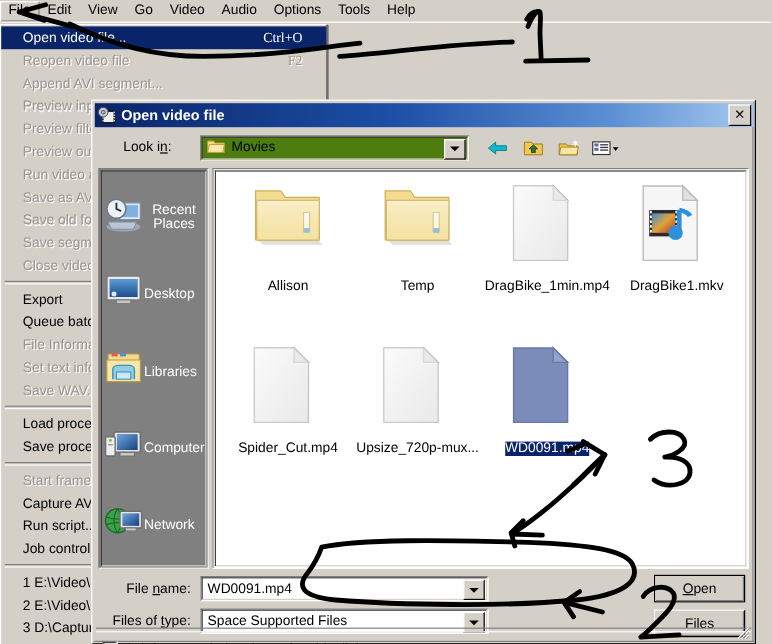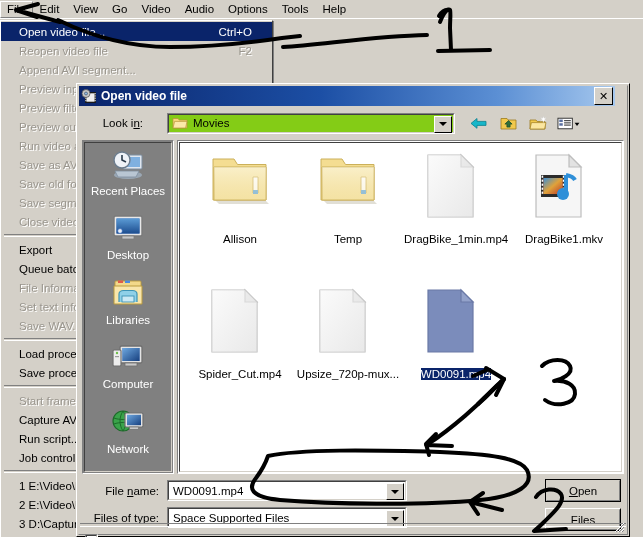--- a/index.html
+++ b/index.html
@@ -23,67 +23,67 @@
   
   #file-menu{
     position:absolute;left:0;top:20px;width:273px;
     background:#d4d0c8;
     border:1px solid;border-color:#fff #404040 #404040 #fff;
     box-shadow:1px 1px 0 #808080;
     padding:1px 0;box-sizing:border-box;
   }
   .mi{display:flex;align-items:center;height:19px;padding:0 4px 0 18px;font-size:11.5px;box-sizing:border-box;}
   .mi .lbl{flex:0 0 auto;white-space:nowrap;}
-  .mi .accel{margin-left:auto;padding-right:16px;white-space:nowrap;}
+  .mi .accel{margin-left:auto;padding-right:16px;white-space:nowrap;font-family:Liberation Serif, serif;}
   .mi.enabled{color:#000;}
   .mi.disabled{color:#9a968e;text-shadow:1px 1px 0 #ffffff;}
   .mi.sel{background:#0a246a;color:#fff;}
   .mi.sel .accel{color:#fff;}
   .msep{height:1px;margin:3px 6px 3px 3px;border-top:1px solid #808080;border-bottom:1px solid #fff;box-sizing:content-box;}
 
   
   #dialog{
     position:absolute;left:76px;top:83px;width:554px;height:454px;
     background:#d4d0c8;
     border:1px solid;border-color:#fff #000 #000 #fff;
     box-sizing:border-box;
   }
   #dialog-inner{position:absolute;left:1px;top:1px;right:1px;bottom:1px;
     border:1px solid;border-color:#d4d0c8 #808080 #808080 #d4d0c8;box-sizing:border-box;}
-  #titlebar{position:absolute;left:2px;top:2px;right:14px;height:20px;
+  #titlebar{position:absolute;left:2px;top:2px;right:1px;height:20px;
     background:linear-gradient(to right,#0a246a 0%,#1c4fa5 45%,#5b8fd4 78%,#a6c8ee 100%);
     display:flex;align-items:center;padding:0 2px;box-sizing:border-box;}
   #title-text{color:#fff;font-weight:bold;font-size:12px;margin-left:4px;letter-spacing:0px;}
   #close-btn{margin-left:auto;width:17px;height:16px;background:#d4d0c8;
     border:1px solid;border-color:#fff #000 #000 #fff;
     display:flex;align-items:center;justify-content:center;font-size:11px;font-weight:bold;line-height:10px;}
   .title-icon{width:16px;height:15px;position:relative;}
 
   
   #lookin-row{position:absolute;left:4px;top:26px;right:4px;height:26px;display:flex;align-items:center;}
   #lookin-label{width:86px;text-align:right;padding-right:24px;font-size:11.5px;box-sizing:border-box;}
-  #lookin-combo{width:288px;height:21px;background:#84cc16;
+  #lookin-combo{width:224px;height:21px;background:#4d7c0f;
     border:1px solid;border-color:#808080 #fff #fff #808080;box-sizing:border-box;
     display:flex;align-items:center;position:relative;}
   #lookin-combo .inner{position:absolute;left:0;top:0;right:0;bottom:0;
     border:1px solid;border-color:#404040 #d4d0c8 #d4d0c8 #404040;box-sizing:border-box;display:flex;align-items:center;padding-left:3px;}
   #lookin-text{margin-left:5px;font-size:11.5px;}
   .cb-arrow{position:absolute;right:2px;top:2px;width:16px;height:15px;background:#d4d0c8;
     border:1px solid;border-color:#fff #000 #000 #fff;display:flex;align-items:center;justify-content:center;}
   .tri-down{width:0;height:0;border-left:4px solid transparent;border-right:4px solid transparent;border-top:4px solid #000;}
   #toolbtns{display:flex;align-items:center;margin-left:12px;gap:7px;}
   .tbtn{width:23px;height:21px;display:flex;align-items:center;justify-content:center;position:relative;}
 
   
   #places{position:absolute;left:5px;top:56px;width:92px;height:334px;background:#808080;
     border:1px solid;border-color:#808080 #fff #fff #808080;box-sizing:border-box;}
   #places-inner{position:absolute;left:1px;top:1px;right:1px;bottom:1px;background:#808080;
     border:1px solid;border-color:#404040 #d4d0c8 #d4d0c8 #404040;box-sizing:border-box;
     display:flex;flex-direction:column;align-items:center;padding-top:6px;}
-  .place{width:84px;height:62px;display:flex;flex-direction:column;align-items:center;justify-content:flex-start;margin-bottom:3px;}
+  .place{width:84px;height:62px;display:flex;flex-direction:row;align-items:center;justify-content:flex-start;margin-bottom:3px;}
   .place .plabel{color:#fff;font-size:11.5px;margin-top:2px;text-align:center;line-height:12px;}
   .place .picon{width:34px;height:34px;position:relative;}
 
   
   #filelist{position:absolute;left:100px;top:56px;right:5px;height:334px;background:#fff;
     border:1px solid;border-color:#808080 #fff #fff #808080;box-sizing:border-box;}
   #filelist-inner{position:absolute;left:1px;top:1px;right:1px;bottom:1px;background:#fff;
     border:1px solid;border-color:#404040 #d4d0c8 #d4d0c8 #404040;box-sizing:border-box;overflow:hidden;}
   #file-grid{display:flex;flex-wrap:wrap;align-content:flex-start;padding:6px 0 0 6px;}
   .file-item{width:108px;height:135px;display:flex;flex-direction:column;align-items:center;}

